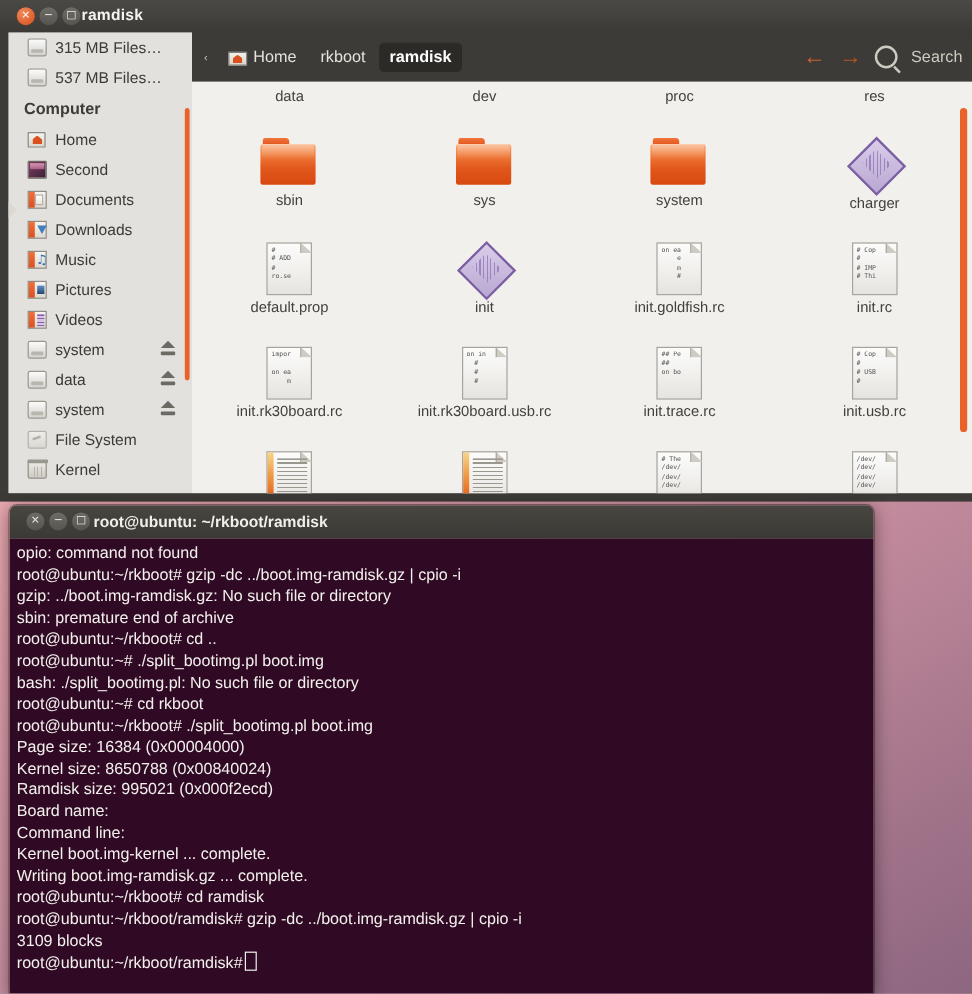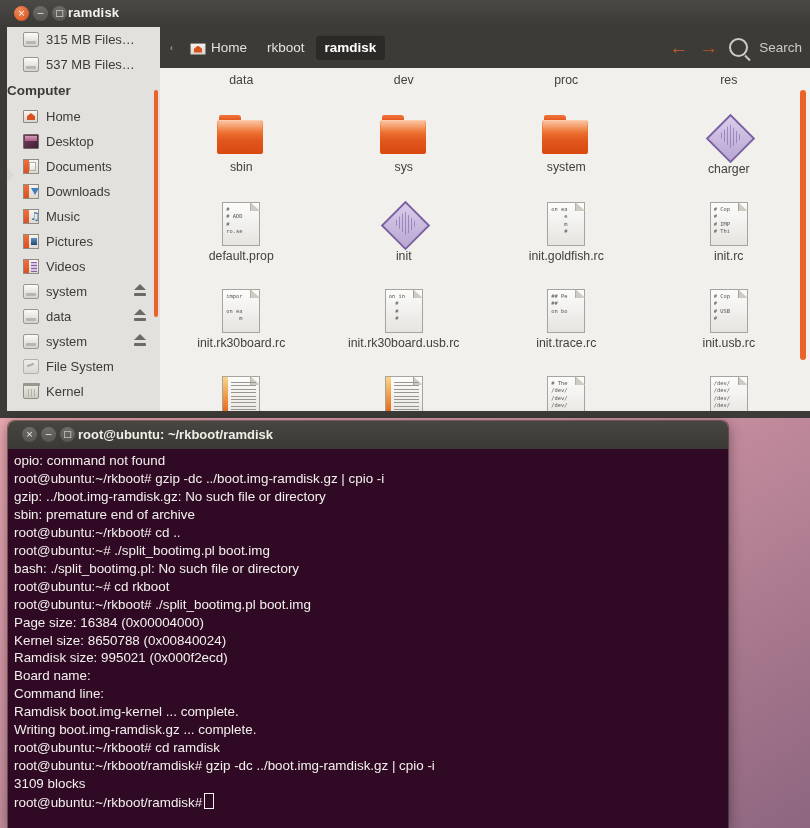--- a/index.html
+++ b/index.html
@@ -48,21 +48,21 @@
     position:relative;display:inline-block;}
   .search-glass:after{content:"";position:absolute;right:-5px;bottom:-4px;width:7px;height:2px;
     background:#cfcbc3;transform:rotate(45deg);}
   .search-label{font-size:13.5px;color:#cfcbc3;}
 
   
   #fm-sidebar{position:absolute;left:7px;top:27px;width:153px;height:384px;
     background:#e3e1de;overflow:hidden;}
   .side-row{height:25px;display:flex;align-items:center;padding-left:16px;box-sizing:border-box;
     font-size:13px;color:#3c3b37;gap:7px;position:relative;}
-  .side-head{height:27px;display:flex;align-items:center;padding-left:0;box-sizing:border-box;
+  .side-head{height:27px;display:flex;align-items:center;padding-left:13px;box-sizing:border-box;
     font-size:13.5px;font-weight:bold;color:#3c3b37;}
   .ico{width:16px;height:15px;flex:0 0 16px;position:relative;display:inline-block;}
   .ico-drive{background:linear-gradient(#fbfbfa,#d4d2cd);border:1px solid #9a978f;border-radius:2px;
     box-sizing:border-box;}
   .ico-drive:after{content:"";position:absolute;left:2px;bottom:2px;right:2px;height:3px;
     background:#b9b6af;border-radius:1px;}
   .ico-home{}
   .ico-home:before{content:"";position:absolute;left:0;top:1px;width:15px;height:13px;
     background:linear-gradient(#f6f4ef,#dad6cd);border:1px solid #8b8881;border-radius:1px;
     box-sizing:border-box;}
@@ -218,21 +218,21 @@
     </div>
 
     <div class="side-head">Computer</div>
 
     <div class="side-row">
       <span class="ico ico-home"></span>
       <span>Home</span>
     </div>
     <div class="side-row">
       <span class="ico ico-desktop"></span>
-      <span>Desktop</span>
+      <span>Second</span>
     </div>
     <div class="side-row">
       <span class="ico ico-doc"></span>
       <span>Documents</span>
     </div>
     <div class="side-row">
       <span class="ico ico-dl"></span>
       <span>Downloads</span>
     </div>
     <div class="side-row">
@@ -446,20 +446,20 @@
       <div class="tline">root@ubuntu:~/rkboot# cd ..</div>
       <div class="tline">root@ubuntu:~# ./split_bootimg.pl boot.img</div>
       <div class="tline">bash: ./split_bootimg.pl: No such file or directory</div>
       <div class="tline">root@ubuntu:~# cd rkboot</div>
       <div class="tline">root@ubuntu:~/rkboot# ./split_bootimg.pl boot.img</div>
       <div class="tline">Page size: 16384 (0x00004000)</div>
       <div class="tline">Kernel size: 8650788 (0x00840024)</div>
       <div class="tline">Ramdisk size: 995021 (0x000f2ecd)</div>
       <div class="tline">Board name:</div>
       <div class="tline">Command line:</div>
-      <div class="tline">Ramdisk boot.img-kernel ... complete.</div>
+      <div class="tline">Kernel boot.img-kernel ... complete.</div>
       <div class="tline">Writing boot.img-ramdisk.gz ... complete.</div>
       <div class="tline">root@ubuntu:~/rkboot# cd ramdisk</div>
       <div class="tline">root@ubuntu:~/rkboot/ramdisk# gzip -dc ../boot.img-ramdisk.gz | cpio -i</div>
       <div class="tline">3109 blocks</div>
       <div class="tline"><span>root@ubuntu:~/rkboot/ramdisk#</span><span class="cursor"></span></div>
     </div>
 </div>
 
 </body></html>

